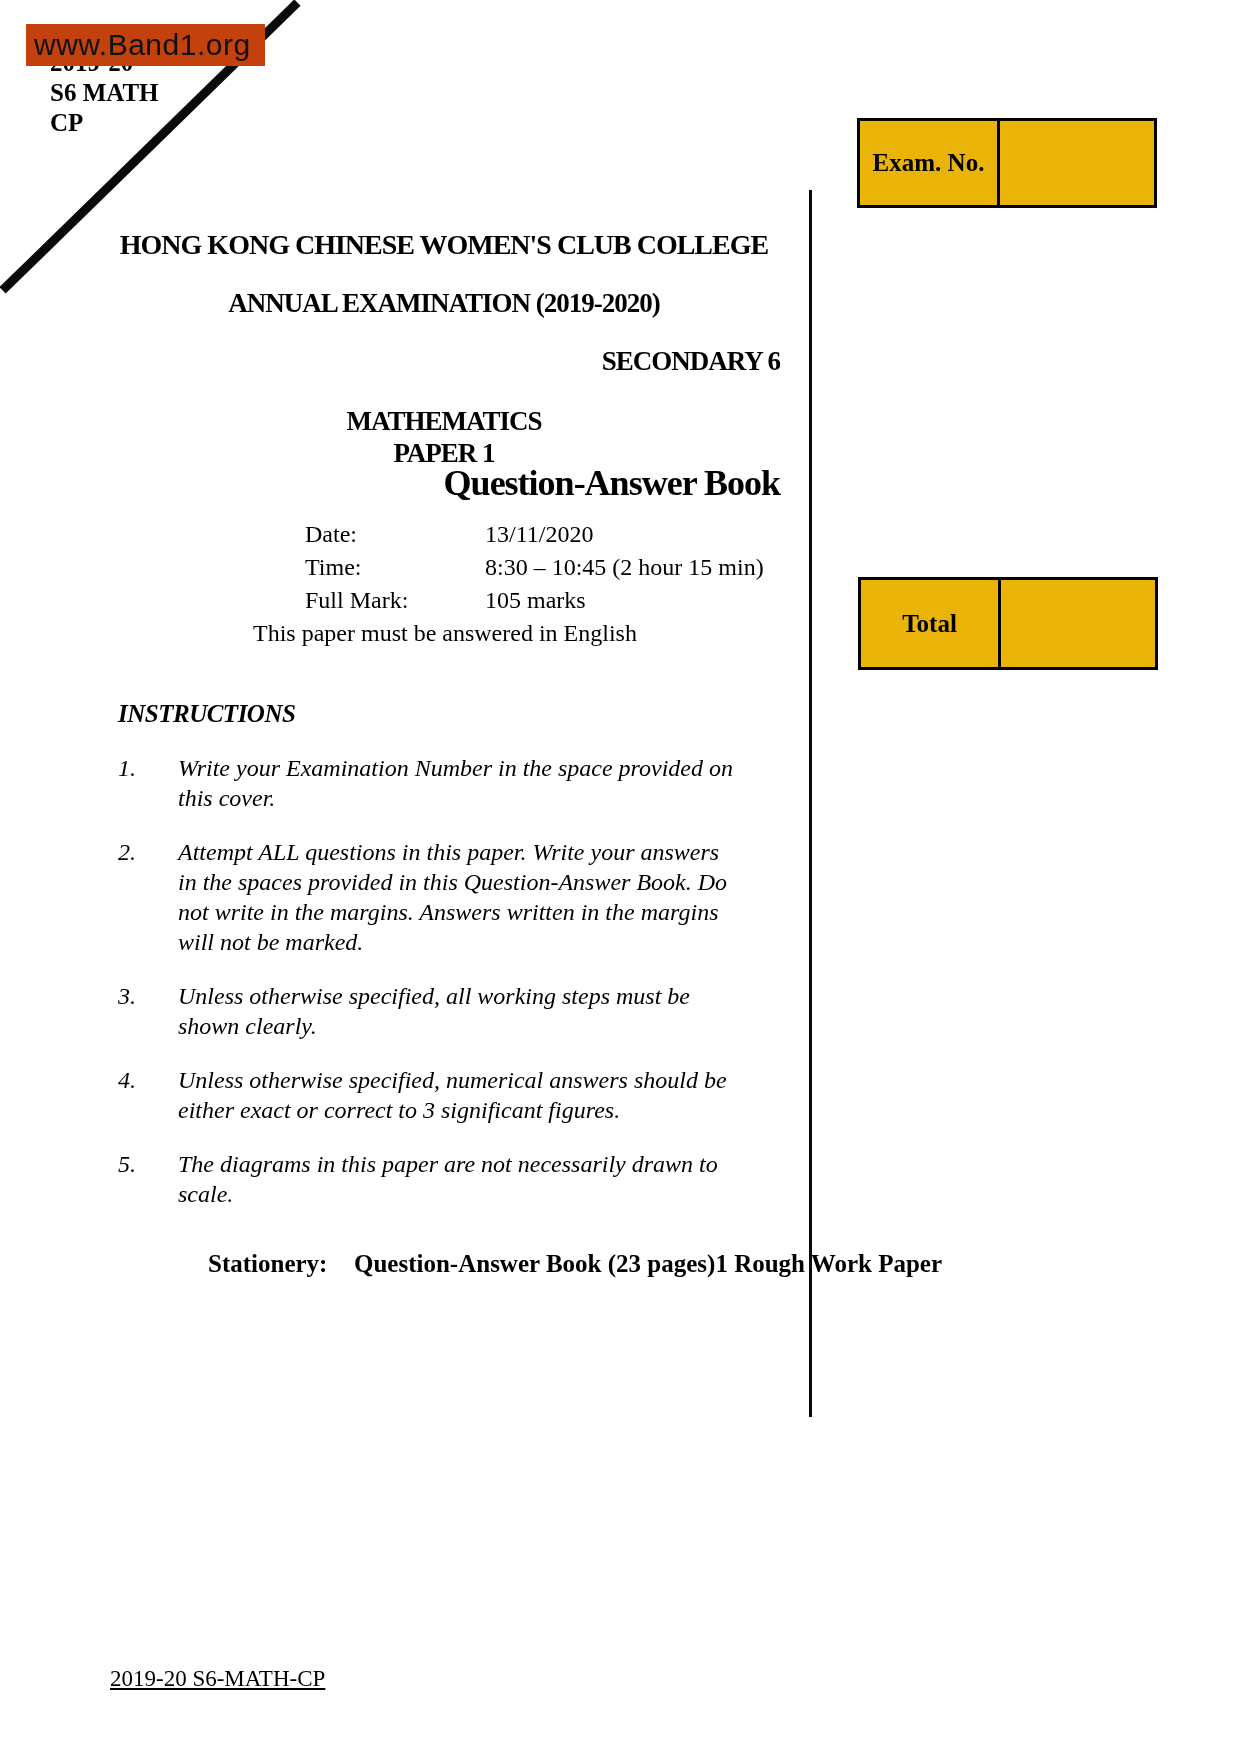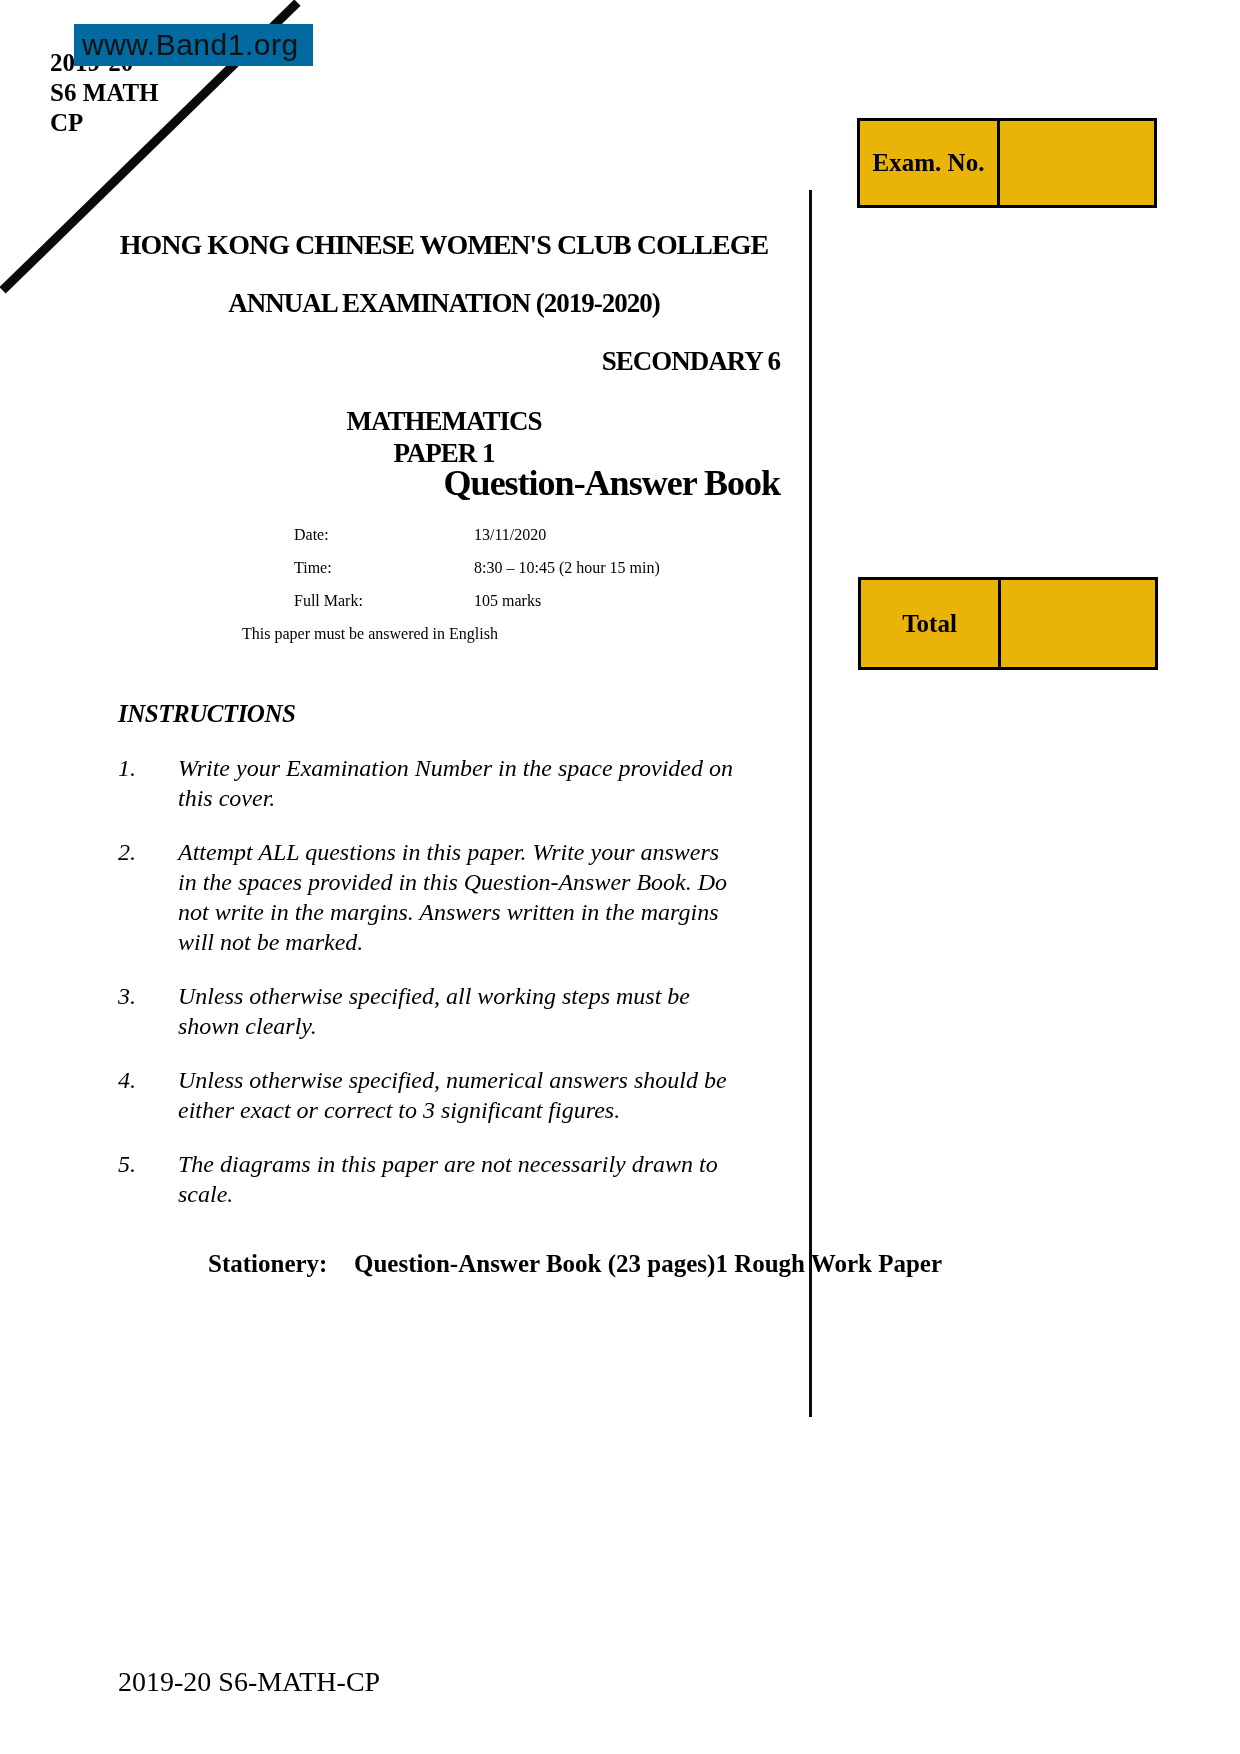--- a/index.html
+++ b/index.html
@@ -12,24 +12,24 @@
 
   
   .diagonal-line {
     position:absolute; left:-56px; top:142px;
     width:412px; height:9px; background:#0a0a0a;
     transform:rotate(-44.3deg);
     z-index:1;
   }
   .band1-label {
     position:absolute; left:26px; top:24px;
-    background:#0369a1; padding:4px 14px 4px 8px;
+    background:#c2410c; padding:4px 14px 4px 8px;
     font-family:"Liberation Sans", sans-serif;
     font-size:30px; letter-spacing:0.5px; color:#111;
-    z-index:3; white-space:nowrap;margin-left:48px;
+    z-index:3; white-space:nowrap;
   }
   .corner-text {
     position:absolute; left:50px; top:48px;
     font-weight:bold; font-size:25px; line-height:30px;
     z-index:2; white-space:nowrap;
   }
 
   
   .score-box {
     position:absolute; width:300px;
@@ -58,22 +58,22 @@
   }
   .h-school  { font-size:28px; line-height:30px; }
   .h-exam    { font-size:27px; line-height:30px; margin-top:28px; }
   .h-level   { font-size:27px; line-height:30px; margin-top:28px;text-align:right; }
   .h-subject { font-size:27px; line-height:30px; margin-top:30px; }
   .h-paper   { font-size:27px; line-height:30px; margin-top:2px; }
   .h-book    { font-size:36px; line-height:30px; margin-top:0;text-align:right; }
 
   
   .info {
-    position:absolute; left:242px; top:518px;
-    font-size:16px; line-height:33px;
+    position:absolute; left:253px; top:518px;
+    font-size:24px; line-height:33px;
   }
   .info-row { display:flex; padding-left:52px; }
   .info-label { width:180px; }
   .info-note { margin-top:0; }
 
   
   .instructions {
     position:absolute; left:118px; top:698px; width:662px;
     font-size:24px; line-height:30px;font-style:italic;
   }
@@ -85,22 +85,23 @@
   
   .stationery {
     position:absolute; left:208px; top:1248px;
     display:flex; font-weight:bold; font-size:25px; line-height:32px;
   }
   .stationery-label { width:146px; flex-shrink:0; }
   .stationery-items { display:flex; flex-direction:row; }
 
   
   .footer {
-    position:absolute; left:118px; top:1666px;
-    font-size:28px;
+    position:absolute; left:110px; top:1666px;
+    font-size:23px;
+    text-decoration:underline;
   }
 </style>
 </head>
 <body>
 
 <div class="diagonal-line"></div>
 <div class="band1-label">www.Band1.org</div>
 <div class="corner-text">
   <div>2019-20</div>
   <div>S6 MATH</div>

